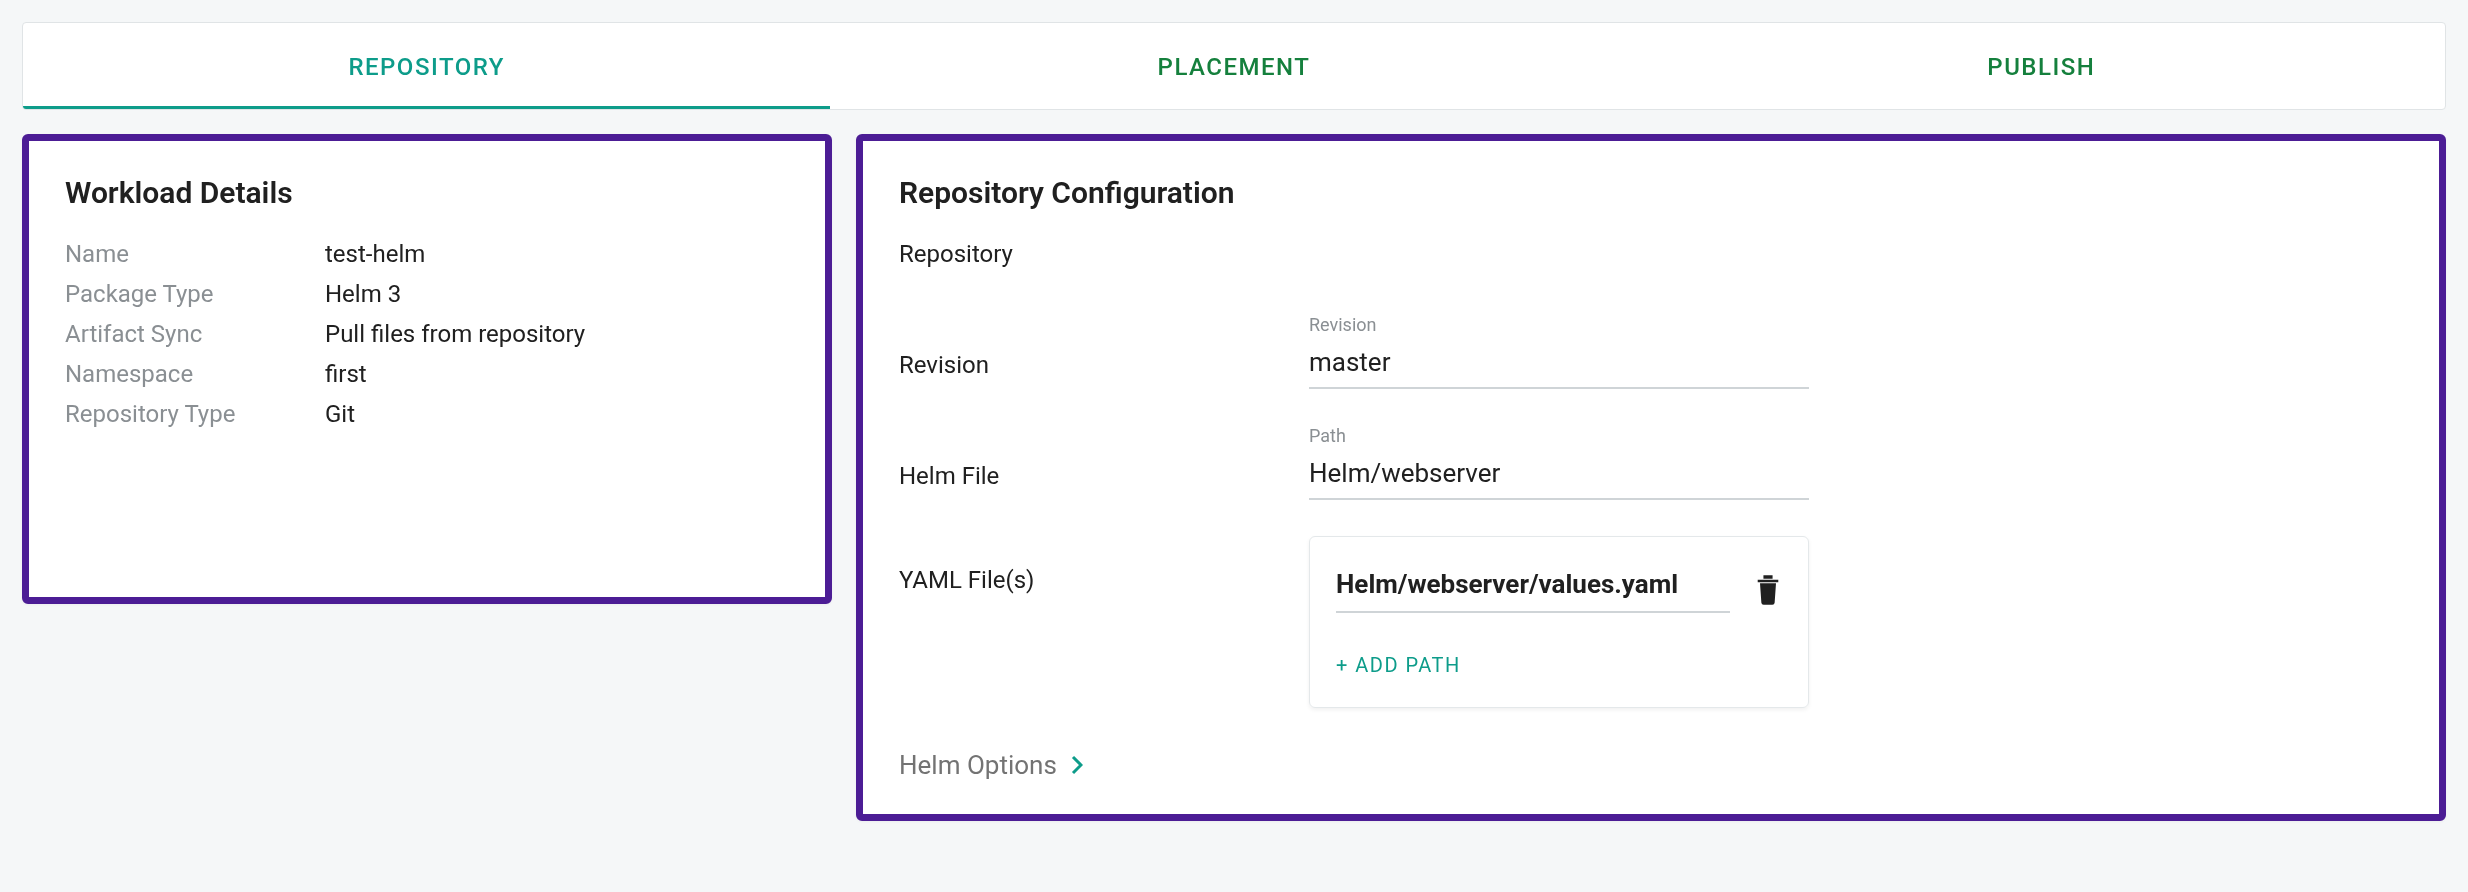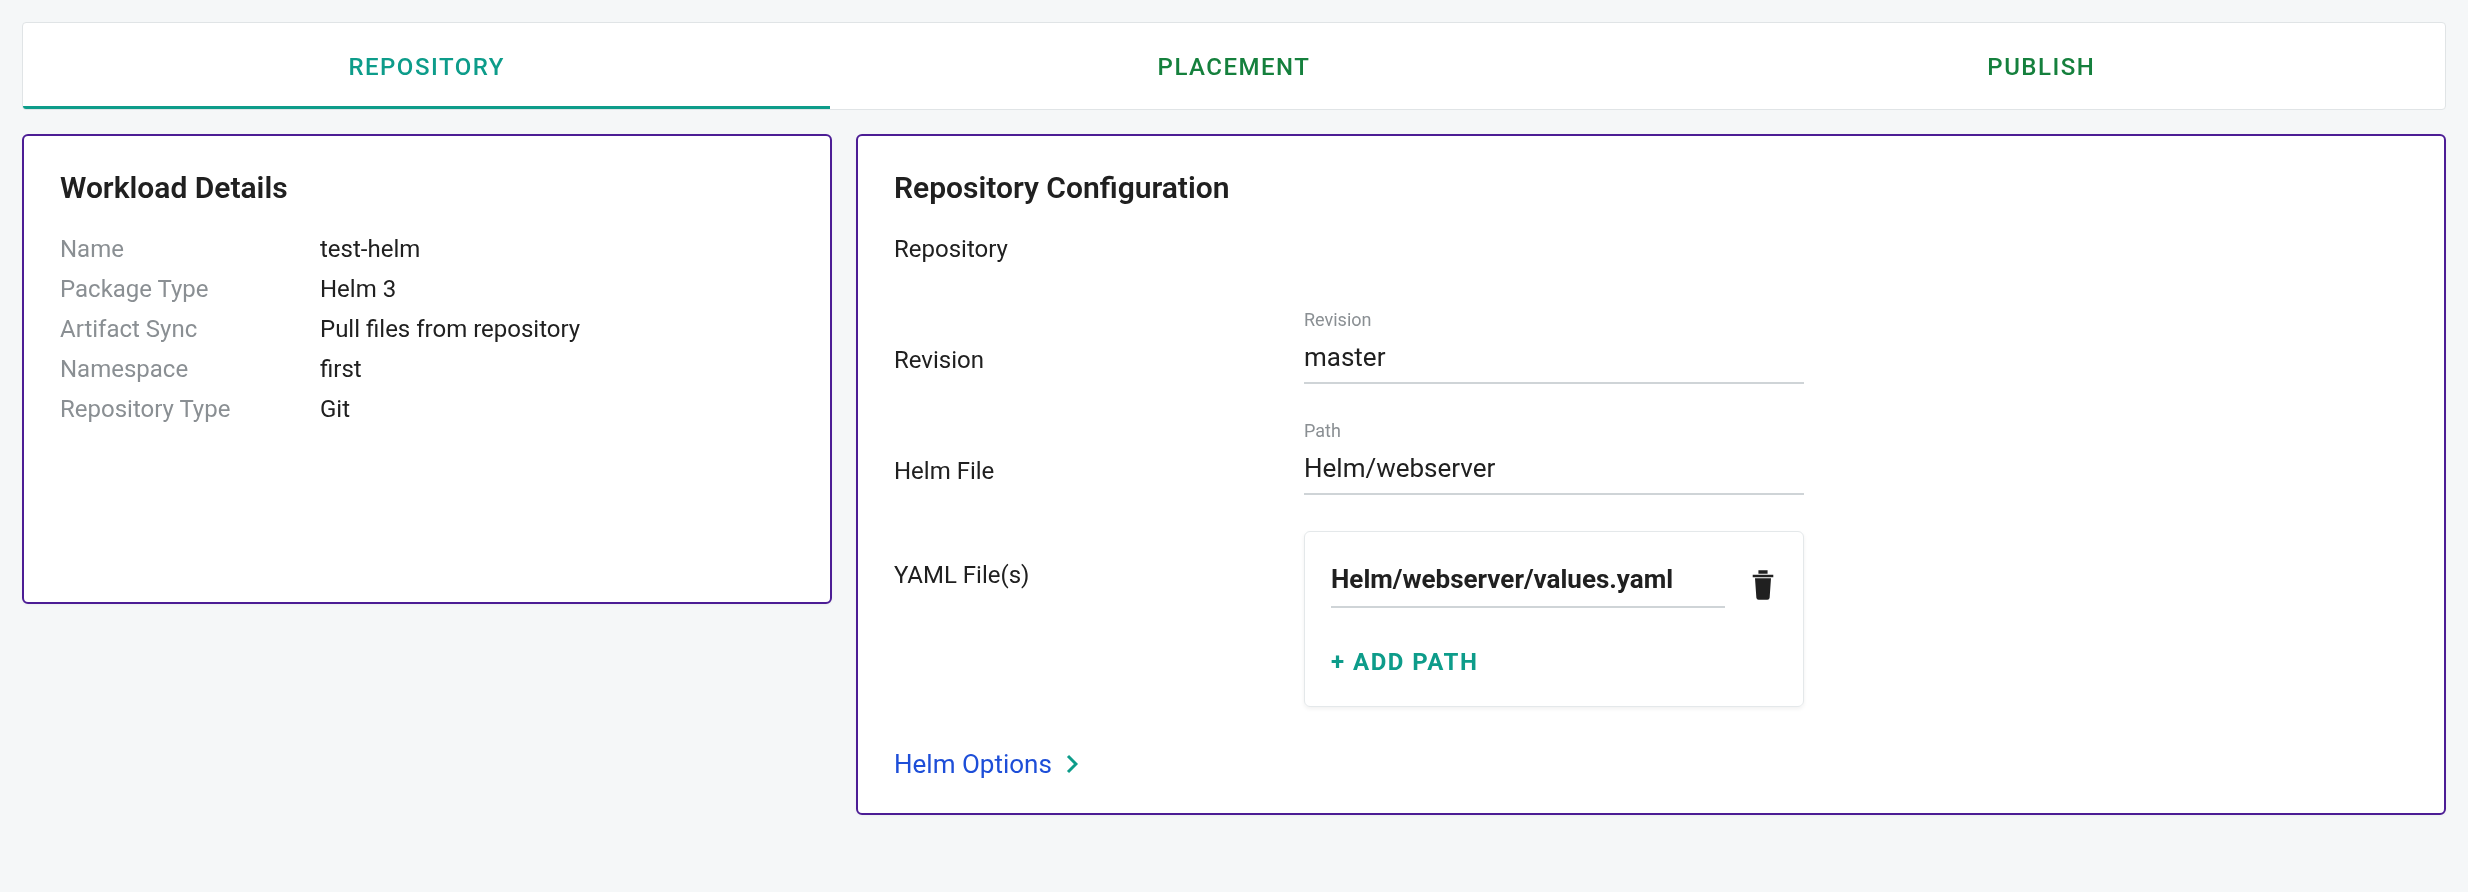--- a/index.html
+++ b/index.html
@@ -45,21 +45,21 @@
   }
   
   .cards {
     display: flex;
     gap: 24px;
     margin-top: 24px;
     align-items: flex-start;
   }
   .card {
     background: #fff;
-    border: 2px solid #4c1d95;
+    border: 7px solid #4c1d95;
     border-radius: 6px;
     box-shadow: 0 1px 3px rgba(0,0,0,0.04);
     padding: 34px 36px;
   }
   .card-left {
     width: 810px;
     min-height: 470px;
   }
   .card-right {
     flex: 1;
@@ -132,29 +132,29 @@
     border: none;
     border-bottom: 2px solid #cfd4d7;
     padding: 4px 0 12px;
   }
   .trash {
     width: 28px; height: 32px;
     cursor: pointer;
   }
   .add-path {
     color: #0d9c8a;
-    font-size: 24px;
+    font-size: 20px;
     letter-spacing: 1.5px;
-    font-weight: 700;
+    font-weight: 400;
     cursor: pointer;
     margin-top: 8px;
   }
   
   .helm-options {
-    color: #1d4ed8;
+    color: #737373;
     font-size: 26px;
     display: inline-flex;
     align-items: center;
     gap: 14px;
     cursor: pointer;
     margin-top: 6px;
   }
   .chevron svg, .caret svg { display: block; }
 </style>
 </head>

